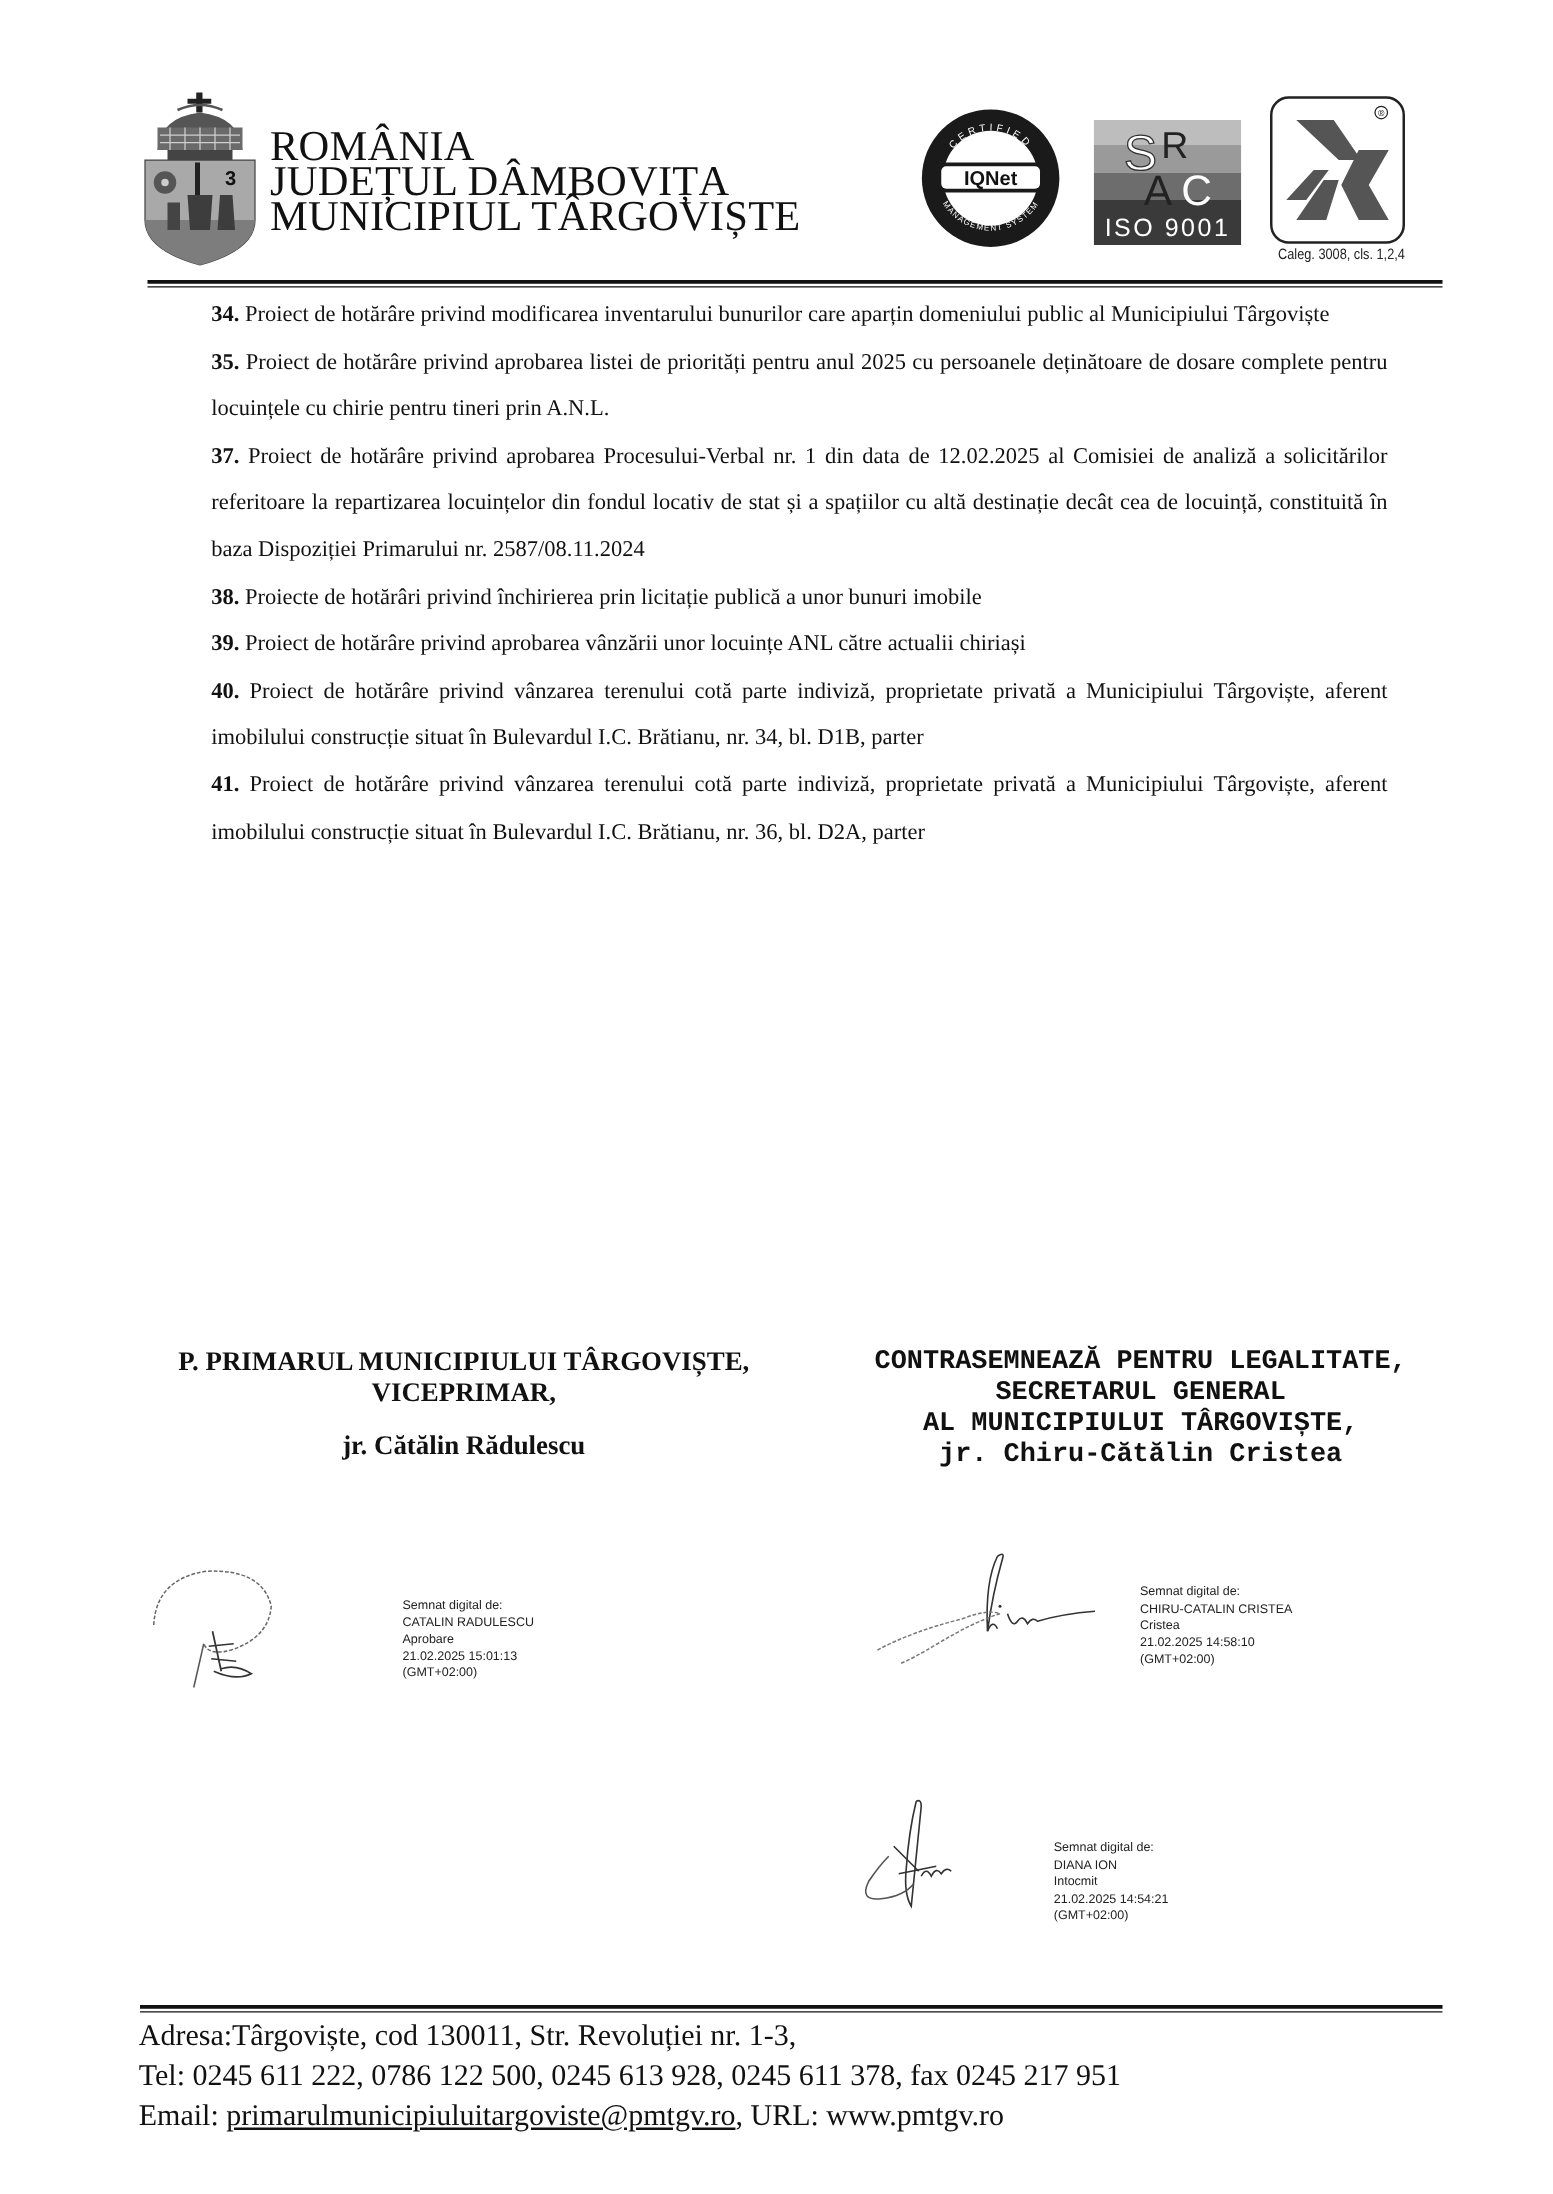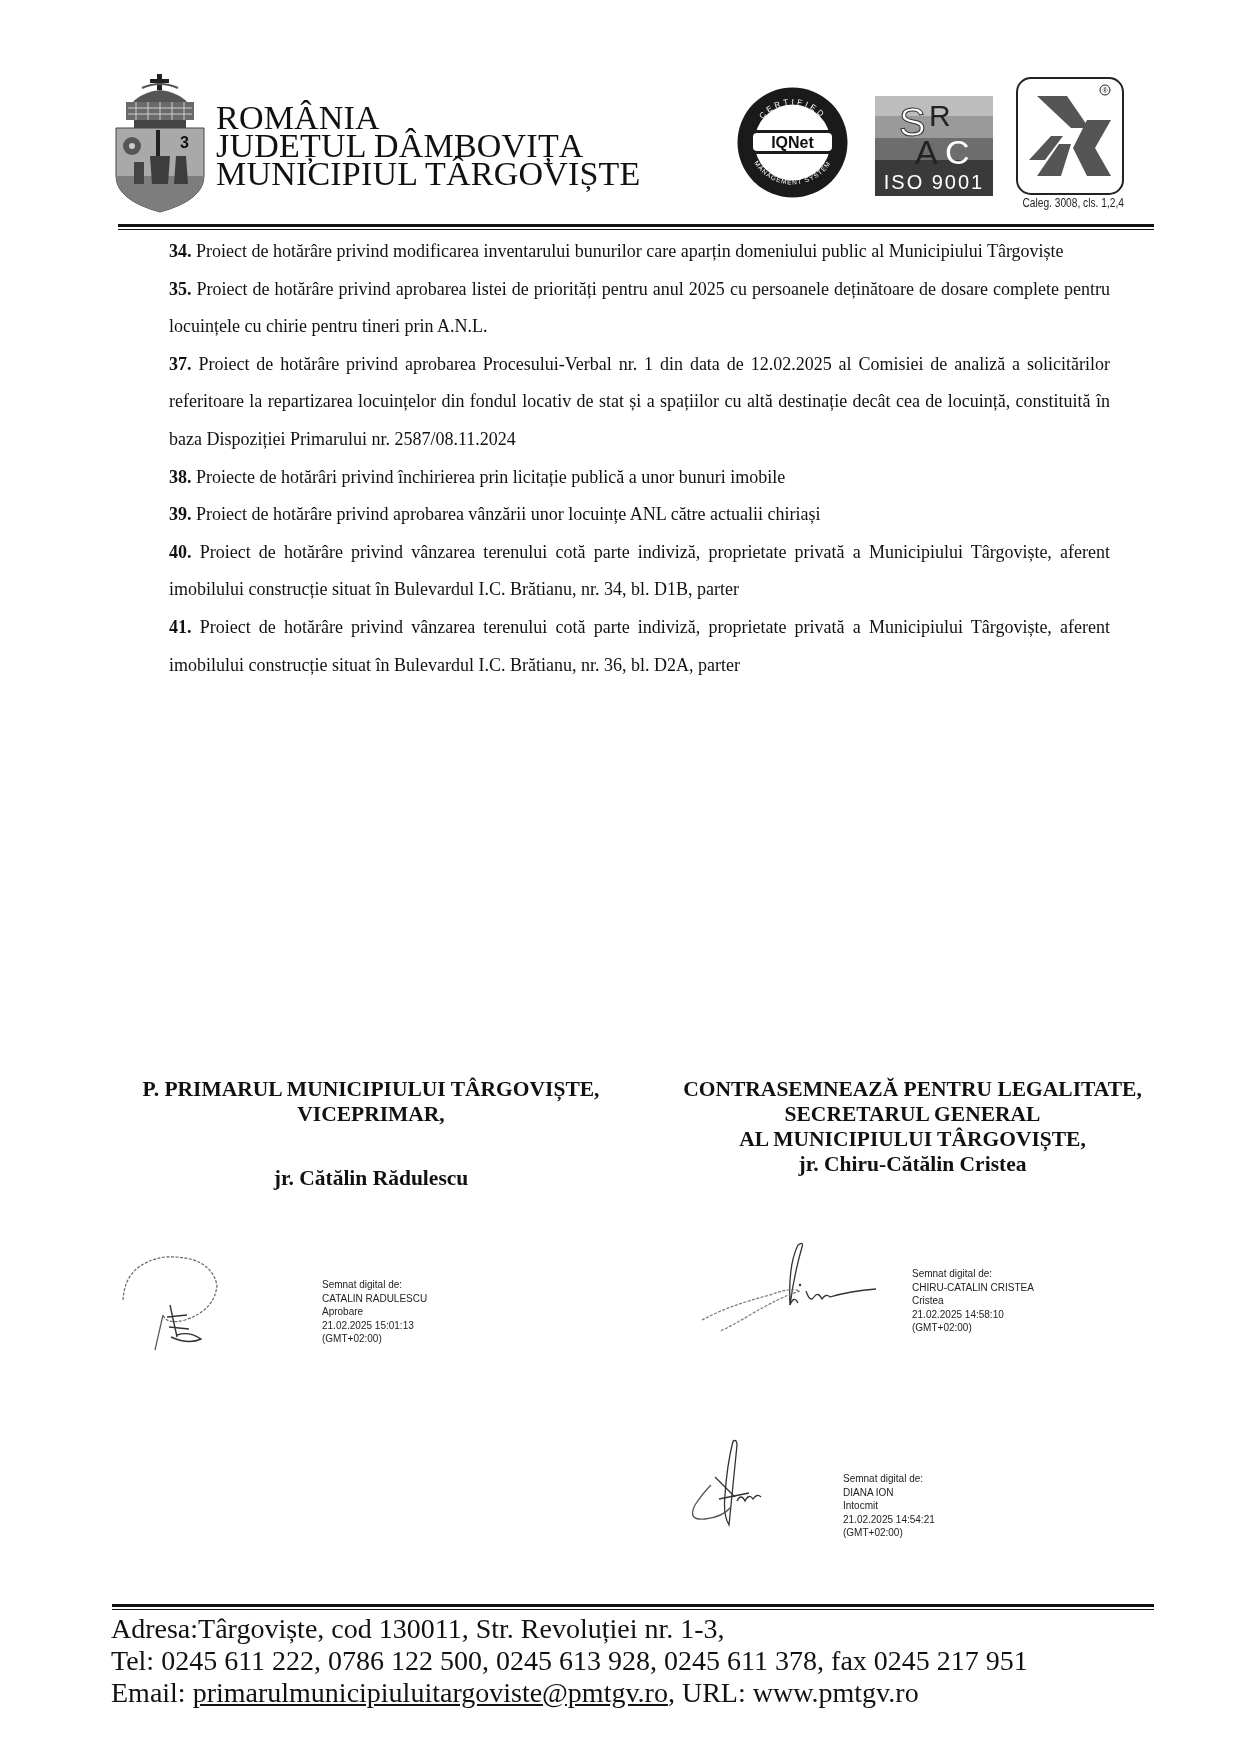--- a/index.html
+++ b/index.html
@@ -17,39 +17,39 @@
   .rule-top { position: absolute; left: 118px; right: 88px; top: 224px; height: 0; border-top: 3px solid #111; }
   .rule-top2 { position: absolute; left: 118px; right: 88px; top: 229px; height: 0; border-top: 1px solid #111; }
 
   
   .items { position: absolute; left: 169px; top: 233px; width: 941px; font-family: "Liberation Serif", serif; font-size: 18px; line-height: 37.6px; color: #111; text-align: justify; }
   .item { margin: 0; }
   .item .num { font-weight: bold; }
 
   
   .sig-left { position: absolute; left: 106px; top: 1077px; width: 530px; text-align: center; font-family: "Liberation Serif", serif; font-weight: bold; font-size: 21.5px; line-height: 25px; }
-  .sig-right { position: absolute; left: 645px; top: 1077px; width: 535px; text-align: center; font-family: Liberation Serif, serif; font-weight: bold; font-size: 21.5px; line-height: 25px; }
-  .sig-left .name { margin-top: 39px; text-align: center; }
+  .sig-right { position: absolute; left: 645px; top: 1077px; width: 535px; text-align: center; font-family: Liberation Mono, monospace; font-weight: bold; font-size: 21.5px; line-height: 25px; }
+  .sig-left .name { margin-top: 17px; text-align: center; }
   .nowrap { white-space: nowrap; }
 
   .esig { position: absolute; font-family: "Liberation Sans", sans-serif; font-size: 10px; line-height: 13.5px; color: #222; margin-top: 26px; }
   .esig div { white-space: nowrap; }
   .esig1 { left: 322px; top: 1252px; }
   .esig2 { left: 912px; top: 1241px; }
   .esig3 { left: 843px; top: 1446px; }
 
   .scribble { position: absolute; }
   .scr1 { left: 115px; top: 1245px; width: 130px; height: 110px; }
   .scr2 { left: 690px; top: 1235px; width: 200px; height: 110px; }
   .scr3 { left: 675px; top: 1435px; width: 100px; height: 100px; }
 
   
   .rule-bot { position: absolute; left: 112px; right: 88px; top: 1604px; border-top: 3px solid #111; }
   .rule-bot2 { position: absolute; left: 112px; right: 88px; top: 1609px; border-top: 1px solid #111; }
-  .footer { position: absolute; left: 111px; top: 1613px; font-family: "Liberation Serif", serif; font-size: 28px; line-height: 32px; color: #111; white-space: nowrap; }
+  .footer { position: absolute; left: 111px; top: 1613px; font-family: "Liberation Serif", serif; font-size: 24px; line-height: 32px; color: #111; white-space: nowrap; }
   .footer a { color: #111; text-decoration: underline; }
 </style>
 </head>
 <body>
 
 <svg class="crest" viewBox="0 0 96 142">
 
   <rect x="45" y="2" width="5" height="16" fill="#222"></rect>
   <rect x="38" y="7" width="19" height="4" fill="#222"></rect>
   <path d="M30 16 Q48 8 66 16" stroke="#555" stroke-width="2" fill="none"></path>

